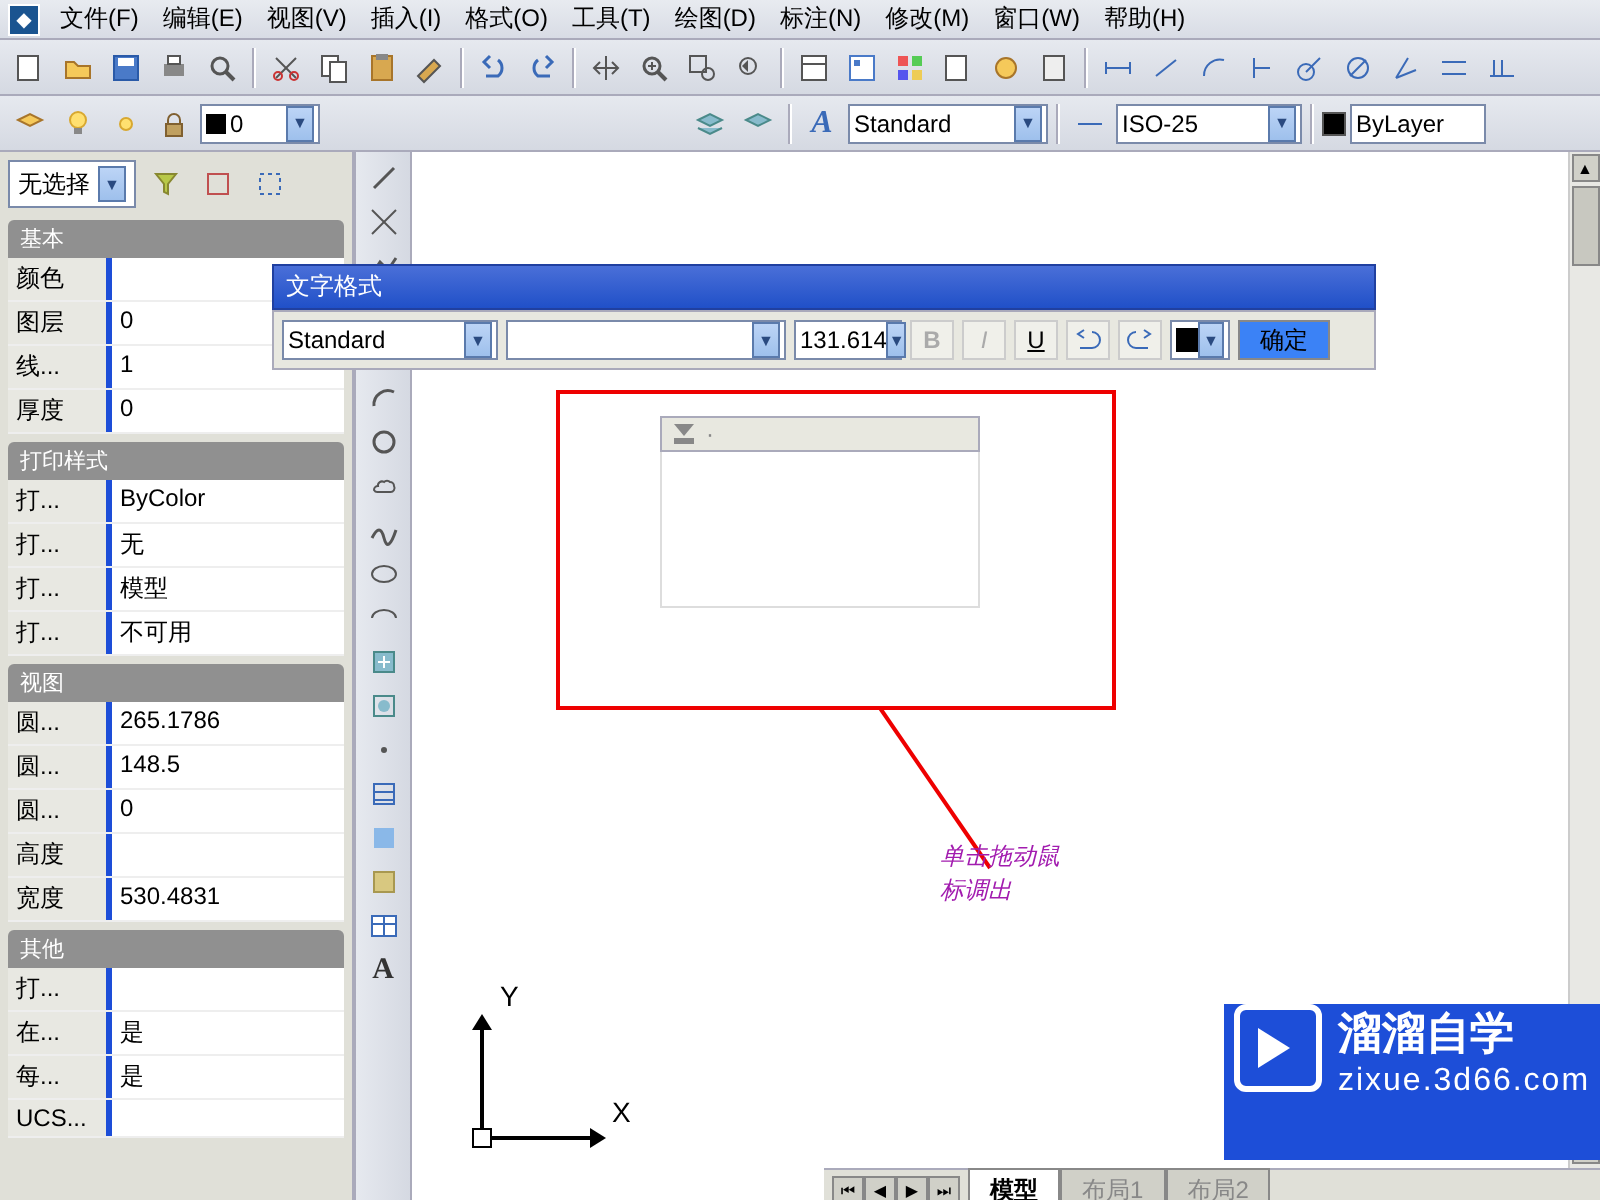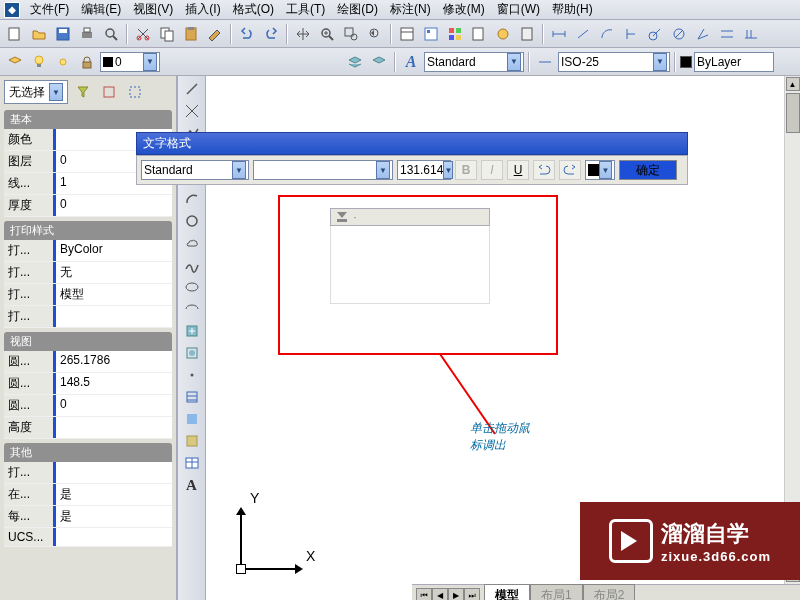--- a/index.html
+++ b/index.html
@@ -33,43 +33,43 @@
 .text-format-bar { position: absolute; top: 132px; left: 96px; width: 592px; z-index: 10; padding-left: 40px; }
 .tf-title { background: linear-gradient(#4a6fd8,#2050c8); color: #fff; padding: 2px 6px; font-size: 12px; border: 1px solid #2040a0; }
 .tf-body { background: #e8e8e0; border: 1px solid #aab; padding: 4px; display: flex; align-items: center; gap: 4px; }
 .tf-combo { border: 1px solid #7a8aaa; background: #fff; height: 20px; display: flex; align-items: center; padding: 0 2px; }
 .tf-btn { width: 22px; height: 20px; border: 1px solid #ccc; background: #f0f0ea; display: flex; align-items: center; justify-content: center; cursor: pointer; }
 
 .red-box { position: absolute; top: 195px; left: 278px; width: 280px; height: 160px; border: 2px solid #ee0000; }
 .text-edit { position: absolute; top: 208px; left: 330px; width: 160px; }
 .te-ruler { height: 18px; background: #e8e8e0; border: 1px solid #aab; display: flex; align-items: center; padding: 0 4px; }
 .te-body { height: 78px; background: #fff; border: 1px solid #ddd; border-top: none; }
-.annotation-text { position: absolute; top: 420px; left: 470px; color: #0369a1; font-family: "KaiTi","STKaiti",serif; font-size: 24px; font-style: italic; line-height: 1.4; }
+.annotation-text { position: absolute; top: 420px; left: 470px; color: #a21caf; font-family: "KaiTi","STKaiti",serif; font-size: 24px; font-style: italic; line-height: 1.4; }
 
 .ucs-icon { position: absolute; bottom: 30px; left: 230px; }
 .ucs-y { position: absolute; bottom: 0; left: 10px; width: 2px; height: 60px; background: #000; }
 .ucs-y::before { content: ''; position: absolute; top: -8px; left: -4px; border: 5px solid transparent; border-bottom: 8px solid #000; }
 .ucs-x { position: absolute; bottom: 0; left: 10px; width: 60px; height: 2px; background: #000; }
 .ucs-x::after { content: ''; position: absolute; right: -8px; top: -4px; border: 5px solid transparent; border-left: 8px solid #000; }
 .ucs-origin { position: absolute; bottom: -4px; left: 6px; width: 10px; height: 10px; border: 1px solid #000; background: #fff; }
 .ucs-ylabel { position: absolute; bottom: 64px; left: 20px; font-size: 14px; }
 .ucs-xlabel { position: absolute; bottom: 6px; left: 76px; font-size: 14px; }
 
 .tabs { position: absolute; bottom: 0; left: 206px; right: 0; height: 22px; background: #e0e0d8; border-top: 1px solid #aab; display: flex; align-items: center; }
 .tab-nav { display: flex; margin: 0 4px; }
 .tab-nav-btn { width: 16px; height: 16px; background: #d0d0c8; border: 1px solid #888; display: flex; align-items: center; justify-content: center; font-size: 8px; cursor: pointer; }
 .tab { padding: 2px 10px; border: 1px solid #888; background: #d0d0c8; cursor: pointer; }
 .tab.active { background: #fff; font-weight: bold; border-bottom: 1px solid #fff; }
 
-.watermark { position: absolute; bottom: 20px; right: 0; width: 220px; height: 78px; background: #7f1d1d; display: flex; align-items: center; justify-content: center; gap: 8px; }
+.watermark { position: absolute; bottom: 20px; right: 0; width: 188px; height: 78px; background: #1d4ed8; display: flex; justify-content: center; gap: 8px; }
 .wm-play { width: 44px; height: 44px; border: 3px solid #fff; border-radius: 6px; display: flex; align-items: center; justify-content: center; }
 .wm-play::before { content: ''; border: 10px solid transparent; border-left: 16px solid #fff; margin-left: 6px; }
 .wm-text { color: #fff; }
 .wm-title { font-size: 22px; font-weight: bold; }
-.wm-url { font-size: 13px; letter-spacing: 1px; font-weight: bold; }
+.wm-url { font-size: 16px; letter-spacing: 1px; }
 
 .scrollbar-v { position: absolute; top: 0; right: 0; bottom: 22px; width: 16px; background: #e8e8e4; border-left: 1px solid #ccc; }
 .sb-btn { width: 14px; height: 14px; background: #d0d0c8; border: 1px solid #888; margin: 1px auto; display:flex; align-items:center; justify-content:center; font-size:8px; }
 .sb-thumb { width: 14px; background: #c8c8c0; border: 1px solid #888; margin: 0 auto; }
 
 svg { display: block; }
 </style>
 </head>
 <body>
 
@@ -318,27 +318,27 @@
   <span class="tb-combo" style="width:100px">
     <span>Standard</span>
     <span class="combo-arrow">▼</span>
   </span>
   <span class="tb-sep"></span>
   <span class="tb-btn">
       <svg width="16" height="16">
         <line x1="2" y1="8" x2="14" y2="8" stroke="#3a6ab8"></line>
       </svg>
     </span>
-  <span class="tb-combo" style="width:112px">
+  <span class="tb-combo" style="width:93px">
     <span>ISO-25</span>
     <span class="combo-arrow">▼</span>
   </span>
   <span class="tb-sep"></span>
   <span style="width:12px;height:12px;background:#000;border:1px solid #555"></span>
-  <span class="tb-combo" style="width:80px">
+  <span class="tb-combo" style="width:68px">
     <span>ByLayer</span>
   </span>
 </div>
 
 <div class="workspace">
 
   <div class="left-panel">
     <div class="lp-toolbar">
       <span class="lp-select">
         <span>无选择</span>
@@ -390,39 +390,44 @@
         <div class="lp-row">
           <div class="lp-key">打...</div>
           <div class="lp-val">无</div>
         </div>
         <div class="lp-row">
           <div class="lp-key">打...</div>
           <div class="lp-val">模型</div>
         </div>
         <div class="lp-row">
           <div class="lp-key">打...</div>
+          <div class="lp-val">不可用</div>
         </div>
       </div>
 
     <div class="lp-sect-hdr">视图</div>
     <div class="lp-grid" id="grid-view">
         <div class="lp-row">
           <div class="lp-key">圆...</div>
           <div class="lp-val">265.1786</div>
         </div>
         <div class="lp-row">
           <div class="lp-key">圆...</div>
           <div class="lp-val">148.5</div>
         </div>
         <div class="lp-row">
           <div class="lp-key">圆...</div>
           <div class="lp-val">0</div>
         </div>
         <div class="lp-row">
           <div class="lp-key">高度</div>
+        </div>
+        <div class="lp-row">
+          <div class="lp-key">宽度</div>
+          <div class="lp-val">530.4831</div>
         </div>
       </div>
 
     <div class="lp-sect-hdr">其他</div>
     <div class="lp-grid" id="grid-misc">
         <div class="lp-row">
           <div class="lp-key">打...</div>
           <div class="lp-val"></div>
         </div>
         <div class="lp-row">
@@ -589,21 +594,21 @@
     <span class="tf-btn">
         <svg width="14" height="14">
           <path d="M5 3a4 4 0 0 0 0 8h6" fill="none" stroke="#3a6ab8"></path>
           <path d="M9 2l3 2-3 2" fill="none" stroke="#3a6ab8"></path>
         </svg>
       </span>
     <span class="tf-combo" style="width:30px">
       <span style="width:12px;height:12px;background:#000"></span>
       <span class="combo-arrow">▼</span>
     </span>
-    <button class="tf-btn" style="width:58px;background:#1d4ed8;border:1px solid #888">确定</button>
+    <button class="tf-btn" style="width:46px;background:#3b82f6;border:1px solid #888">确定</button>
   </div>
 </div>
 
 <div class="red-box"></div>
 
 <div class="text-edit">
   <div class="te-ruler">
     <svg width="14" height="14">
         <path d="M2 2h10l-5 6z" fill="#888"></path>
         <rect x="2" y="9" width="10" height="3" fill="#888"></rect>

